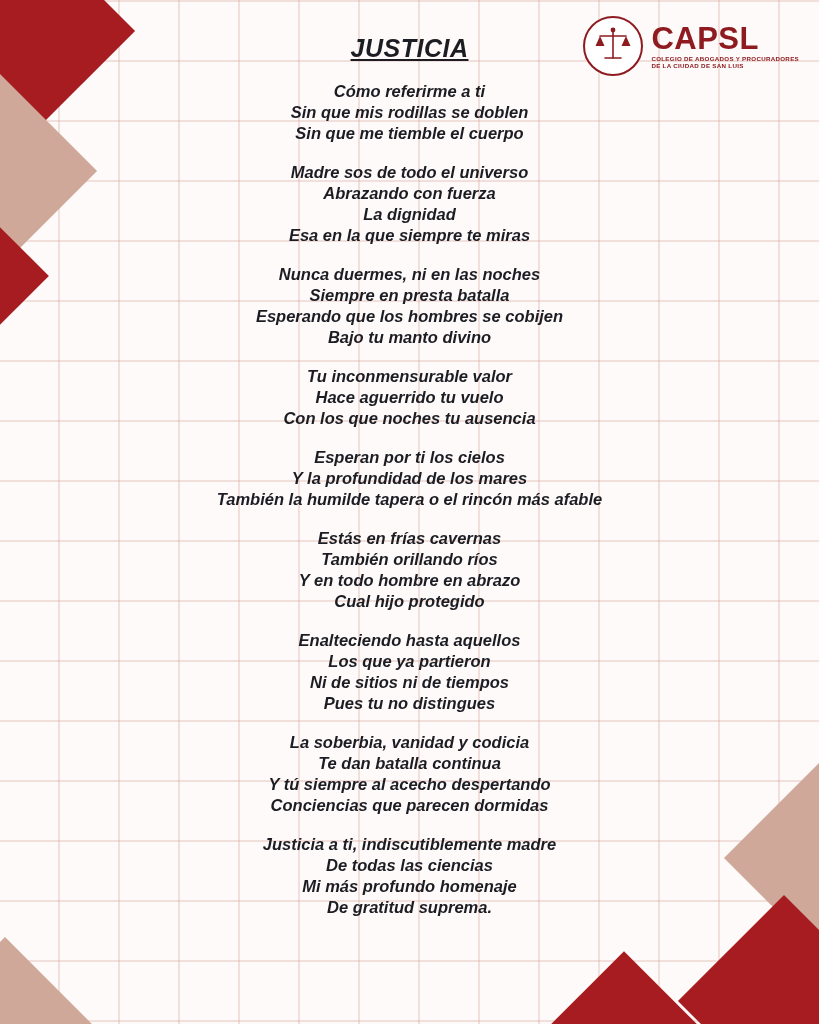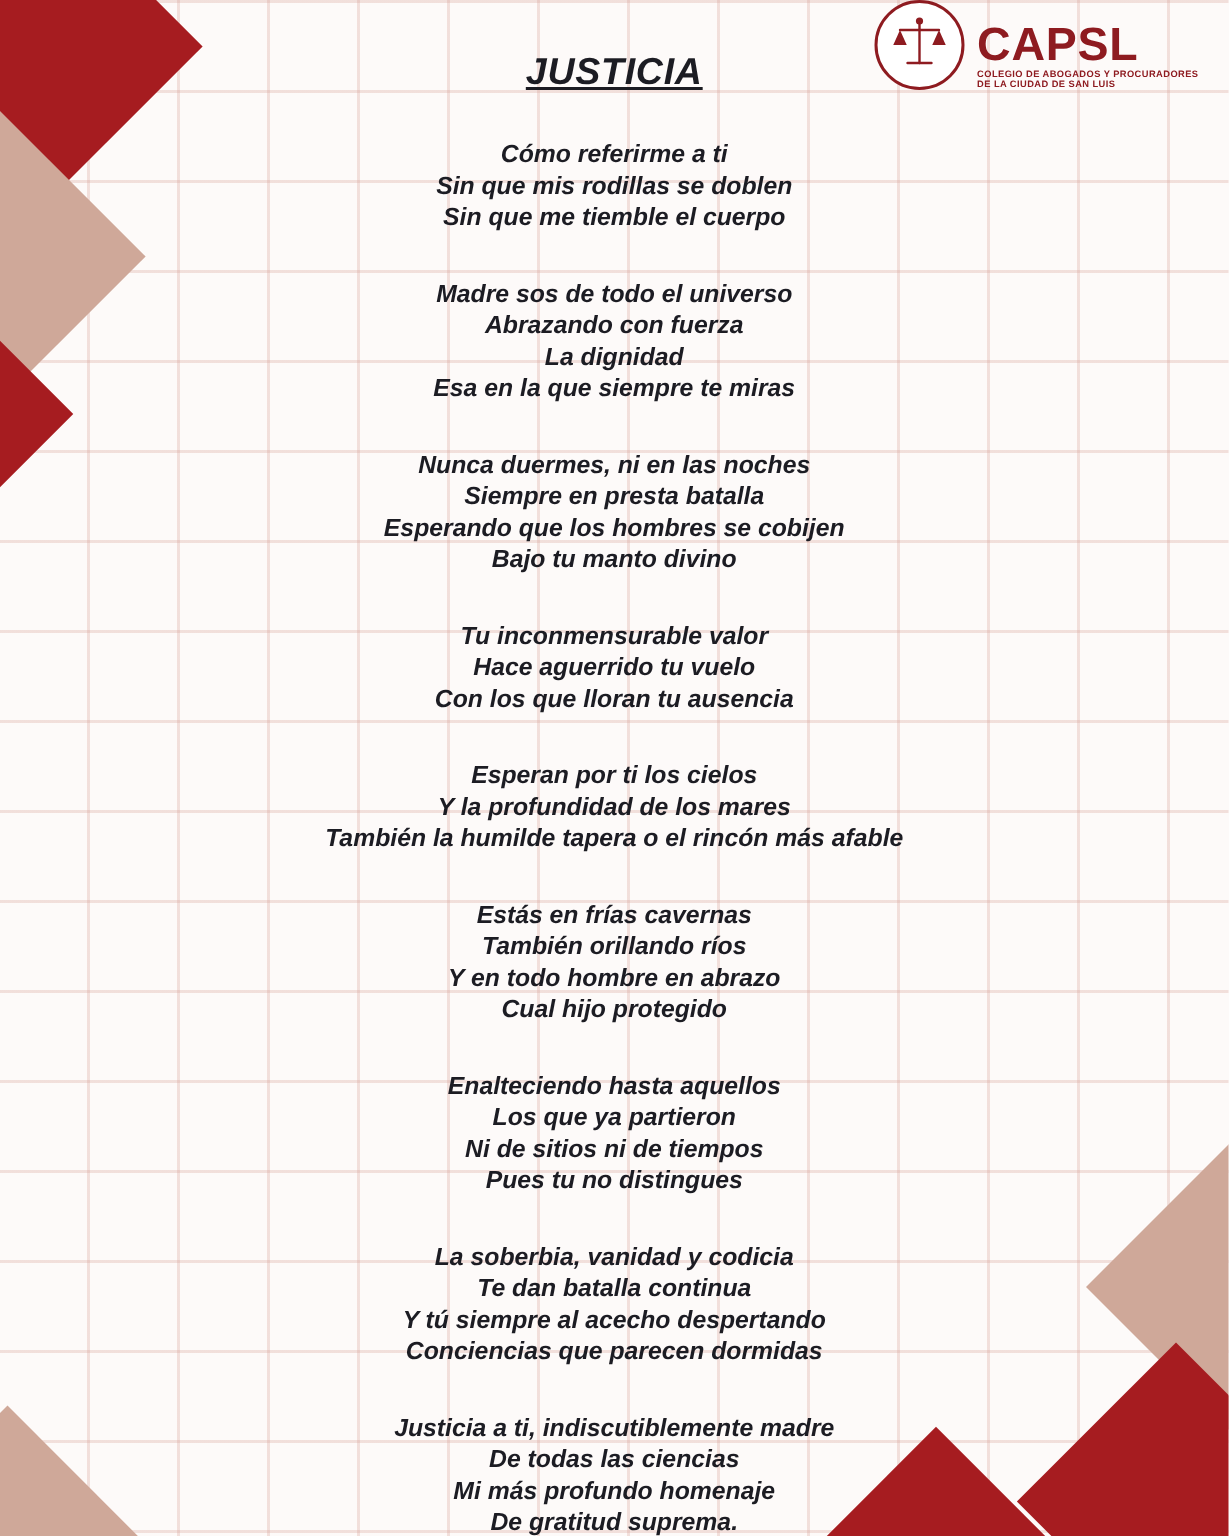--- a/index.html
+++ b/index.html
@@ -83,24 +83,24 @@
   .deco-bl-tan {
     bottom: -70px; left: -60px;
     width: 130px; height: 130px;
     background: #cfa899;
     transform: rotate(45deg);
   }
 
   
   .logo {
     position: absolute;
-    top: 0;
+    top: 16px;
     right: 20px;
     display: flex;
-    align-items: flex-end;
+    align-items: center;
     gap: 8px;
   }
   .logo-seal {
     width: 56px;
     height: 56px;
     border-radius: 50%;
     background: #fff;
     border: 2px solid #8e1b20;
     display: flex;
     align-items: center;
@@ -137,21 +137,21 @@
     padding-top: 34px;
     font-family: "Liberation Sans", sans-serif;
     font-size: 25px;
     font-weight: bold;
     font-style: italic;
     text-decoration: underline;
     color: #1c1c23;
     letter-spacing: 0.5px;
   }
   .stanza {
-    margin-top: 30px;
+    margin-top: 18px;
   }
   .stanza:first-of-type { }
   .line {
     font-family: "Liberation Sans", sans-serif;
     font-size: 16.5px;
     font-style: italic;
     font-weight: bold;
     color: #1c1c23;
     line-height: 21px;
     white-space: nowrap;
@@ -209,21 +209,21 @@
     <div class="stanza">
       <div class="line">Nunca duermes, ni en las noches</div>
       <div class="line">Siempre en presta batalla</div>
       <div class="line">Esperando que los hombres se cobijen</div>
       <div class="line">Bajo tu manto divino</div>
     </div>
 
     <div class="stanza">
       <div class="line">Tu inconmensurable valor</div>
       <div class="line">Hace aguerrido tu vuelo</div>
-      <div class="line">Con los que lloran tu ausencia</div>
+      <div class="line">Con los que noches tu ausencia</div>
     </div>
 
     <div class="stanza">
       <div class="line">Esperan por ti los cielos</div>
       <div class="line">Y la profundidad de los mares</div>
       <div class="line">También la humilde tapera o el rincón más afable</div>
     </div>
 
     <div class="stanza">
       <div class="line">Estás en frías cavernas</div>

